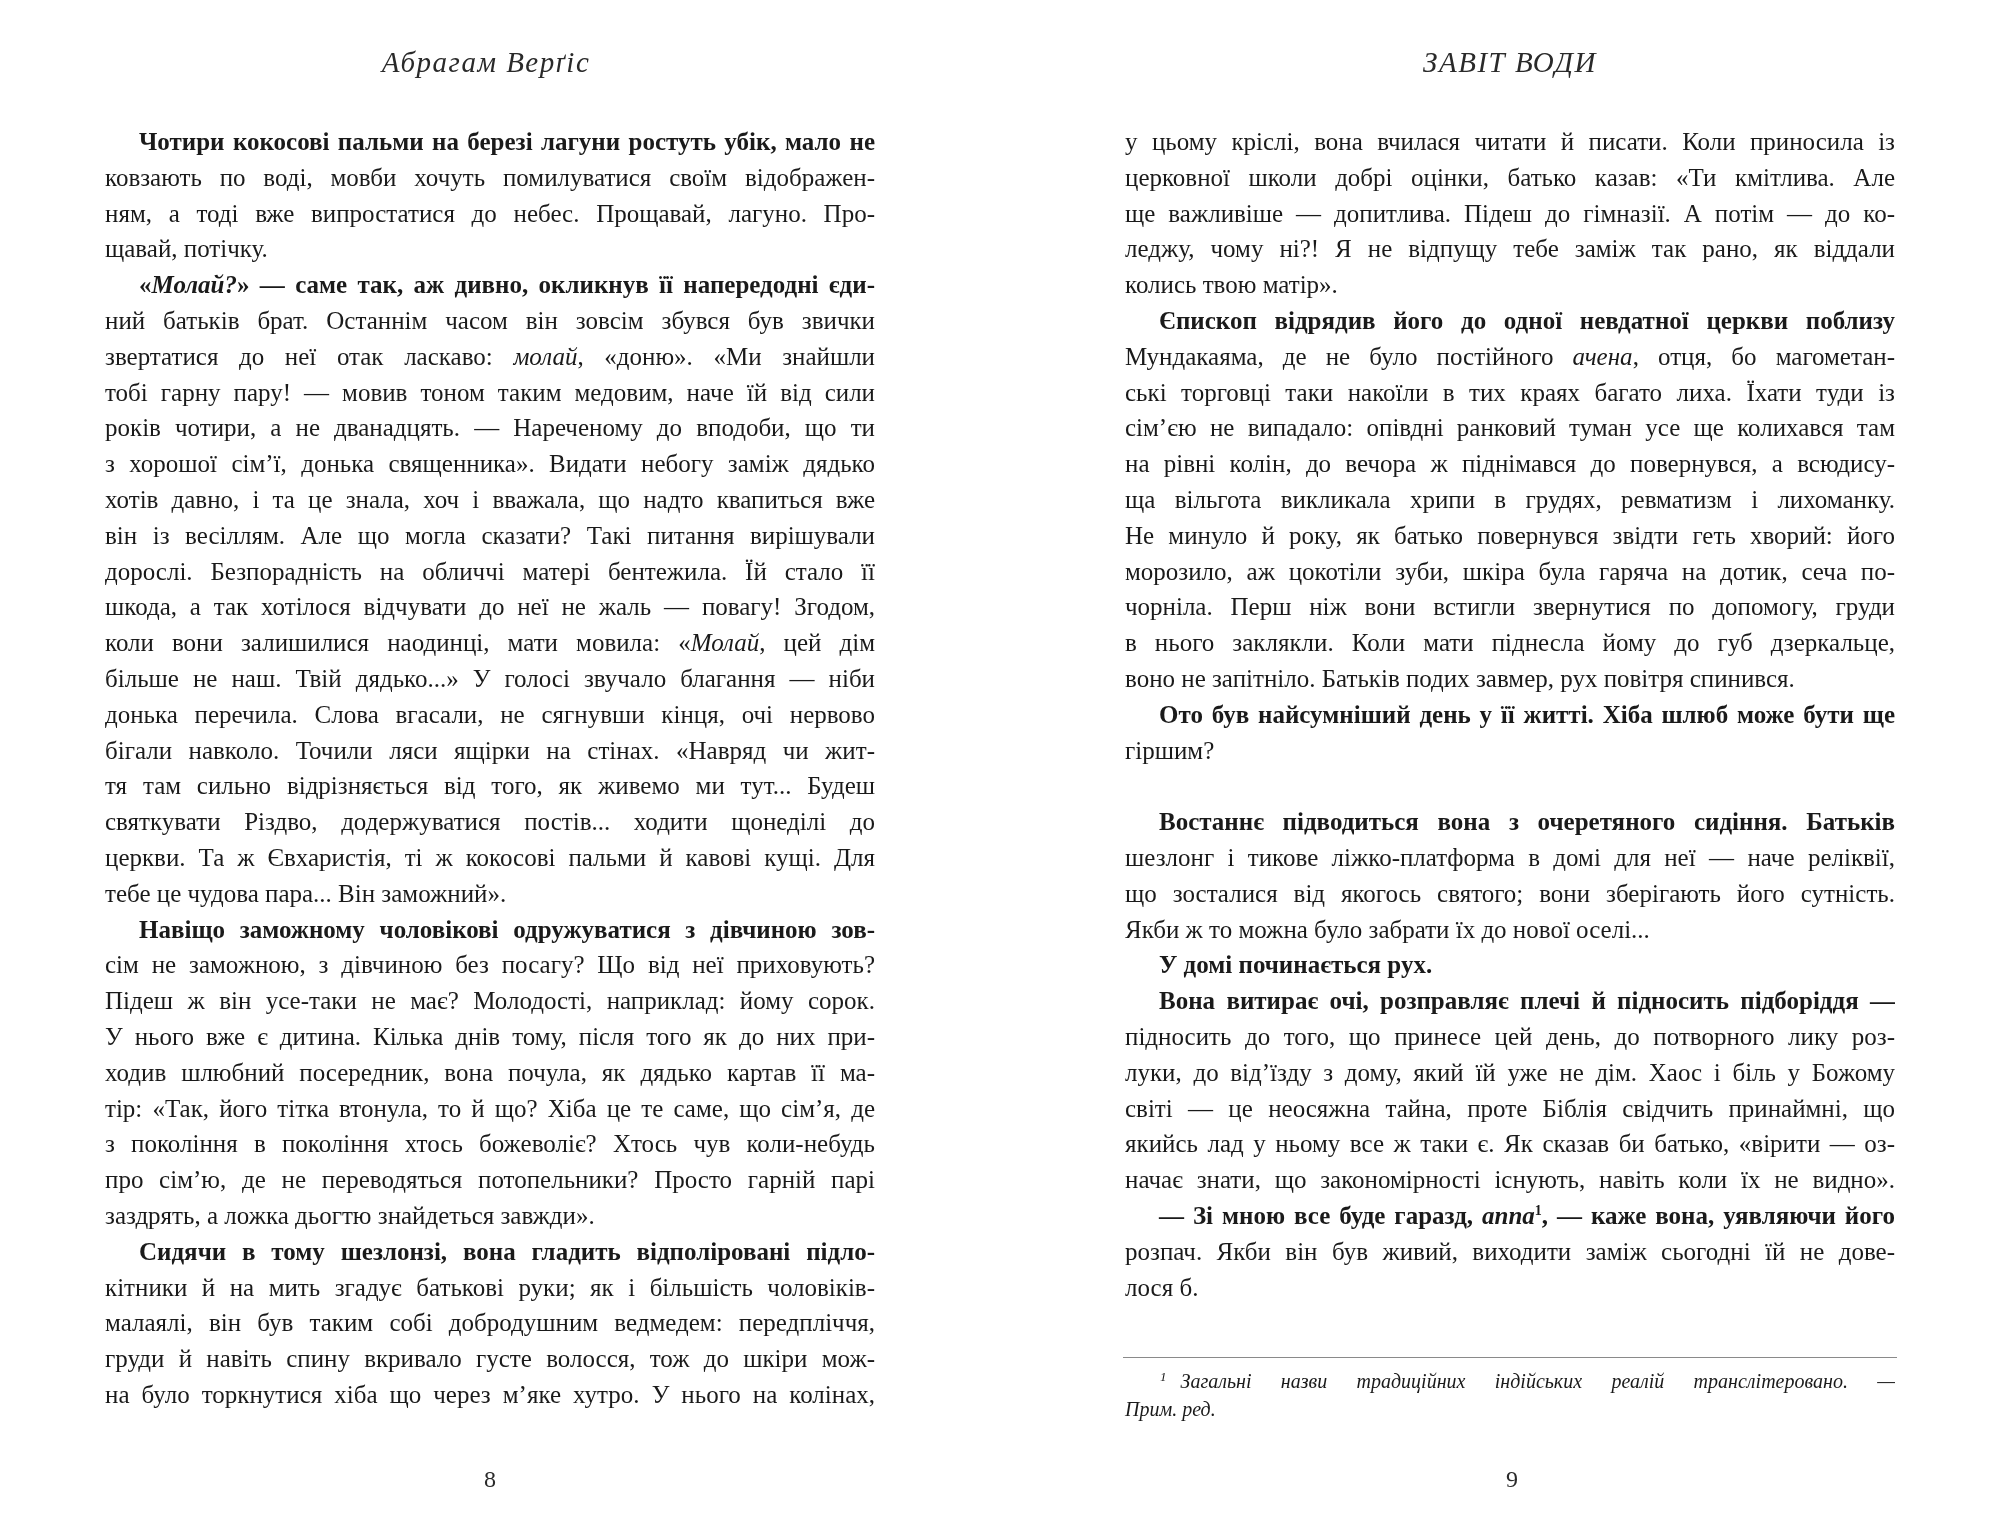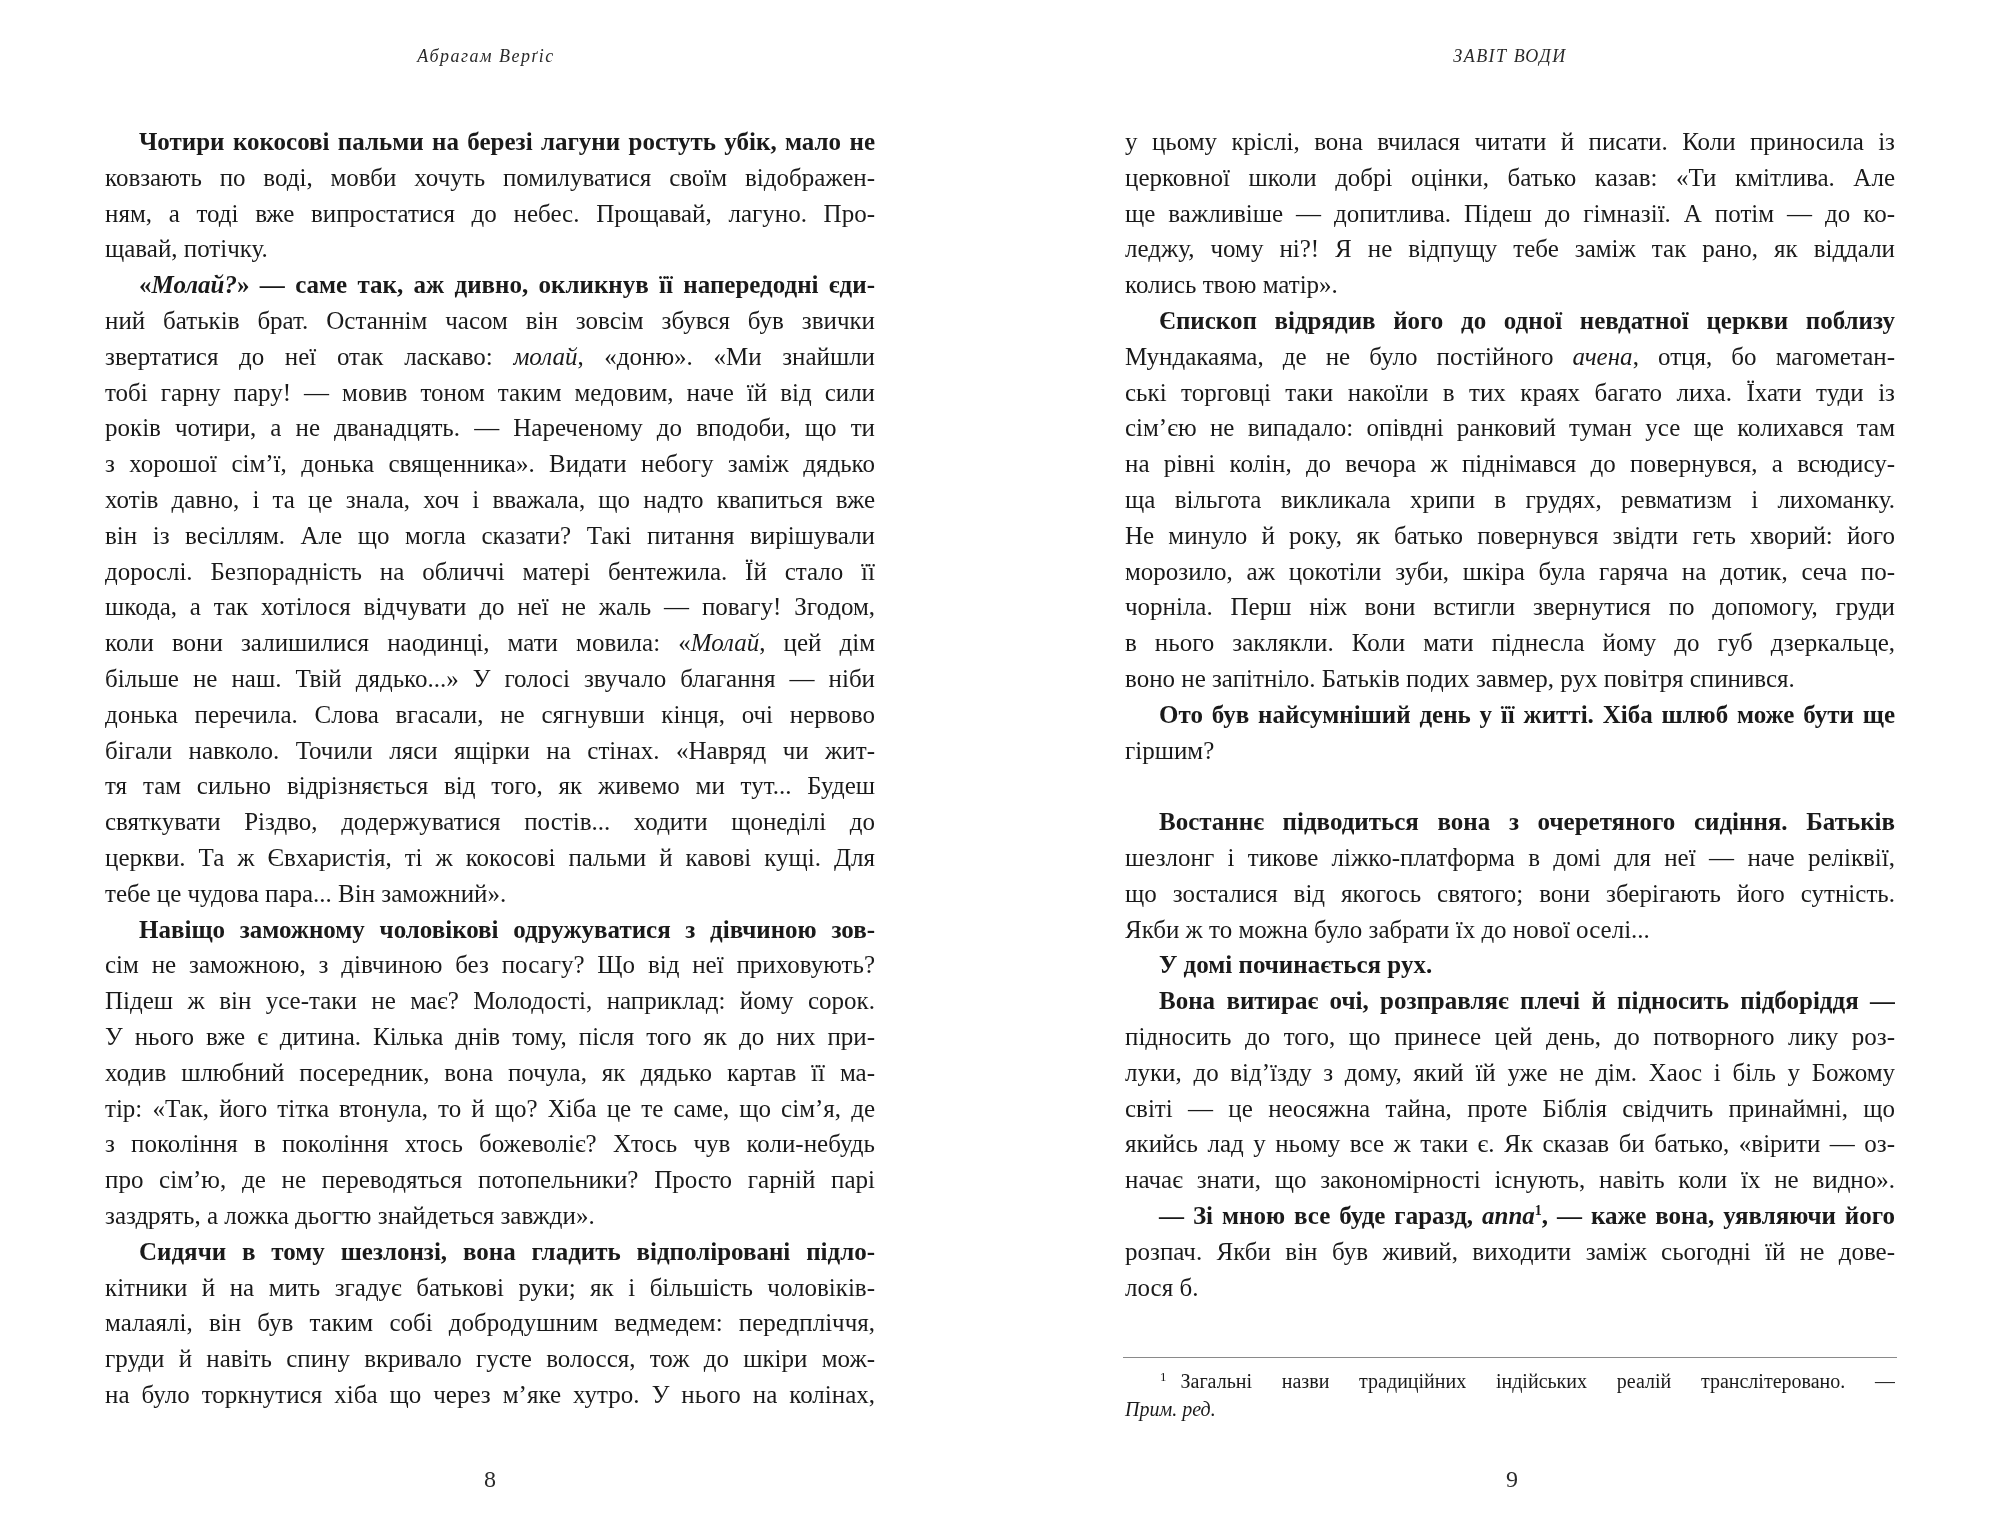--- a/index.html
+++ b/index.html
@@ -1,39 +1,39 @@
 <!DOCTYPE html>
 <html><head>
 <meta charset="utf-8">
 <style>
   html, body { margin: 0; padding: 0; background: #ffffff; }
   body { width: 2000px; height: 1530px; position: relative; overflow: hidden;
          font-family: "Liberation Serif", "DejaVu Serif", serif; color: #1a1a1a; }
   .page { position: absolute; top: 0; height: 1530px; width: 1000px; }
   #page-left { left: 0; }
   #page-right { left: 1000px; }
-  .running-head { position: absolute; top: 46px; font-style: italic; font-size: 18px;
+  .running-head { position: absolute; top: 46px; font-style: italic; font-size: 29px;
                   letter-spacing: 1.5px; color: #2a2a2a; white-space: nowrap;
                   transform: translateX(-50%); transform-origin: center; }
   #page-left .running-head { left: 486px; }
   #page-right .running-head { left: 510px; }
   .body-text { position: absolute; top: 124px; width: 770px; }
   #page-left .body-text { left: 105px; }
   #page-right .body-text { left: 125px; }
   .line { height: 35.8px; line-height: 35.8px; font-size: 25px; white-space: nowrap;
           overflow: visible; display: block; }
   .line.just { text-align: justify; text-align-last: justify; white-space: normal; height: 35.8px; overflow: hidden; }
   .line.indent { padding-left: 34px; font-weight: bold; }
   .seg-i { font-style: italic; }
   .sup { font-size: 14px; vertical-align: 9px; line-height: 0; }
   .rule { position: absolute; top: 1357px; left: 123px; width: 774px; height: 0;
           border-top: 1.5px solid #8a8a8a; }
   .footnote { position: absolute; top: 1367px; left: 125px; width: 770px; }
   .fn-line { height: 28px; line-height: 28px; font-size: 20px; white-space: nowrap; }
-  .fn-line.just { text-align: justify; text-align-last: justify; white-space: normal; overflow: hidden; }
+  .fn-line.just { text-align: justify; text-align-last: justify; white-space: normal; overflow: hidden; font-style: italic; }
   .fn-line.indent { padding-left: 35px; }
   .fn-marker { font-size: 13px; vertical-align: 7px; line-height: 0; margin-right: 14px; }
   .page-number { position: absolute; top: 1466px; font-size: 24px; color: #2a2a2a;
                  transform: translateX(-50%); }
   #page-left .page-number { left: 490px; }
   #page-right .page-number { left: 512px; }
 </style>
 </head>
 <body>
 

